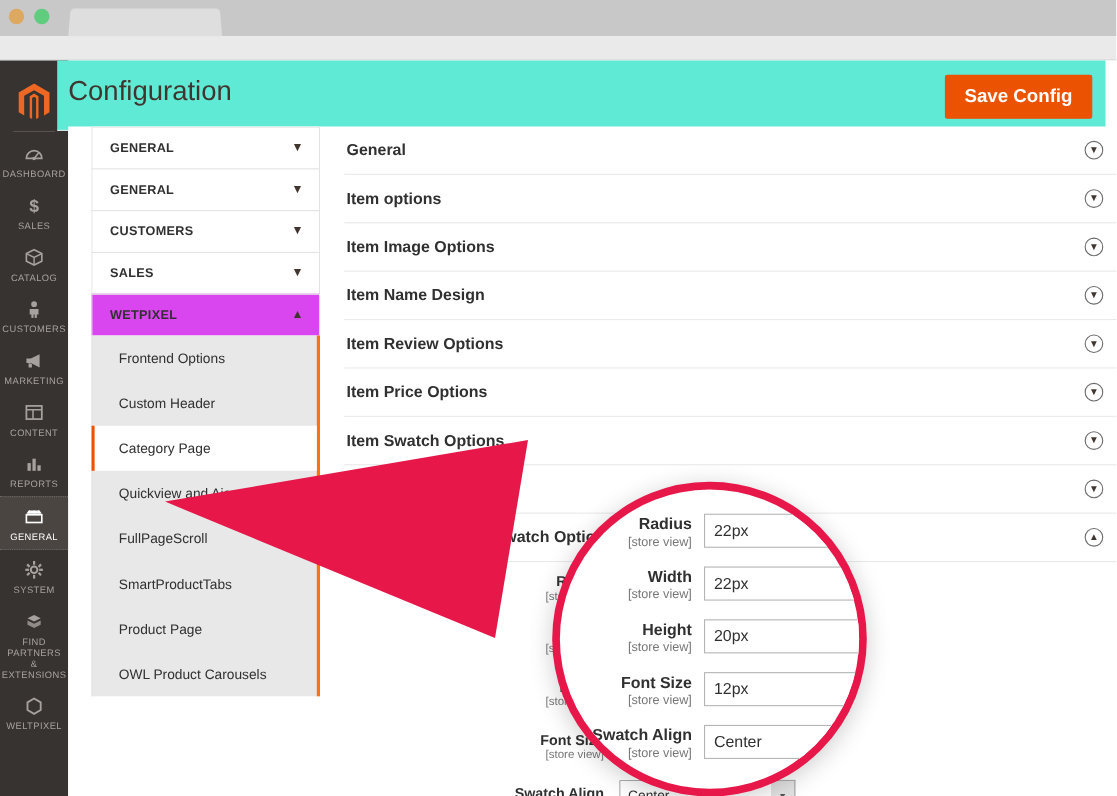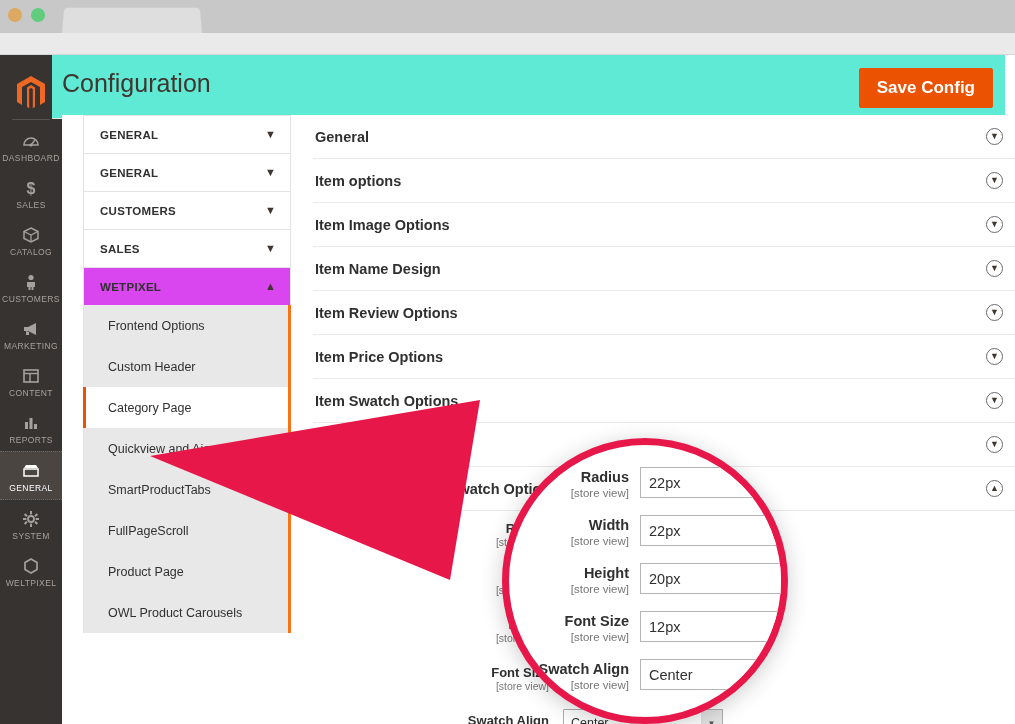--- a/index.html
+++ b/index.html
@@ -248,20 +248,28 @@
                 <rect x="13.6" y="8" width="3.4" height="2"></rect>
                 <rect x="2.8" y="3.6" width="2" height="3.2" transform="rotate(-45 3.8 5.2)"></rect>
                 <rect x="13.2" y="11.2" width="2" height="3.2" transform="rotate(-45 14.2 12.8)"></rect>
                 <rect x="13.2" y="3.6" width="2" height="3.2" transform="rotate(45 14.2 5.2)"></rect>
                 <rect x="2.8" y="11.2" width="2" height="3.2" transform="rotate(45 3.8 12.8)"></rect>
               </g>
             </svg></span>
           <span class="rail-label">SYSTEM</span>
         </div>
         <div class="rail-item">
+          <span class="rail-ico"><svg width="20" height="18" viewBox="0 0 20 18">
+              <path d="M10 3l6 3-6 3-6-3z" fill="currentColor"></path>
+              <path d="M4 8l6 3 6-3v4l-6 3-6-3z" fill="currentColor" opacity=".8"></path>
+            </svg></span>
+          <span class="rail-label">FIND PARTNERS
+&amp; EXTENSIONS</span>
+        </div>
+        <div class="rail-item">
           <span class="rail-ico"><svg width="18" height="18" viewBox="0 0 18 18">
               <polygon points="9,2 15,5.5 15,12.5 9,16 3,12.5 3,5.5" fill="none" stroke="currentColor" stroke-width="1.7"></polygon>
             </svg></span>
           <span class="rail-label">WELTPIXEL</span>
         </div>
       </div>
 
     <div class="page-head">
       <div class="page-title">Configuration</div>
       <button class="save-btn">Save Config</button>
@@ -297,24 +305,24 @@
             <div class="cfg-link">
               <span>Custom Header</span>
             </div>
             <div class="cfg-link active">
               <span>Category Page</span>
             </div>
             <div class="cfg-link">
               <span>Quickview and Ajax Cart</span>
             </div>
             <div class="cfg-link">
+              <span>FullPageScroll</span>
+            </div>
+            <div class="cfg-link">
               <span>SmartProductTabs</span>
-            </div>
-            <div class="cfg-link">
-              <span>FullPageScroll</span>
             </div>
             <div class="cfg-link">
               <span>Product Page</span>
             </div>
             <div class="cfg-link">
               <span>OWL Product Carousels</span>
             </div>
           </div>
         </div>
 

